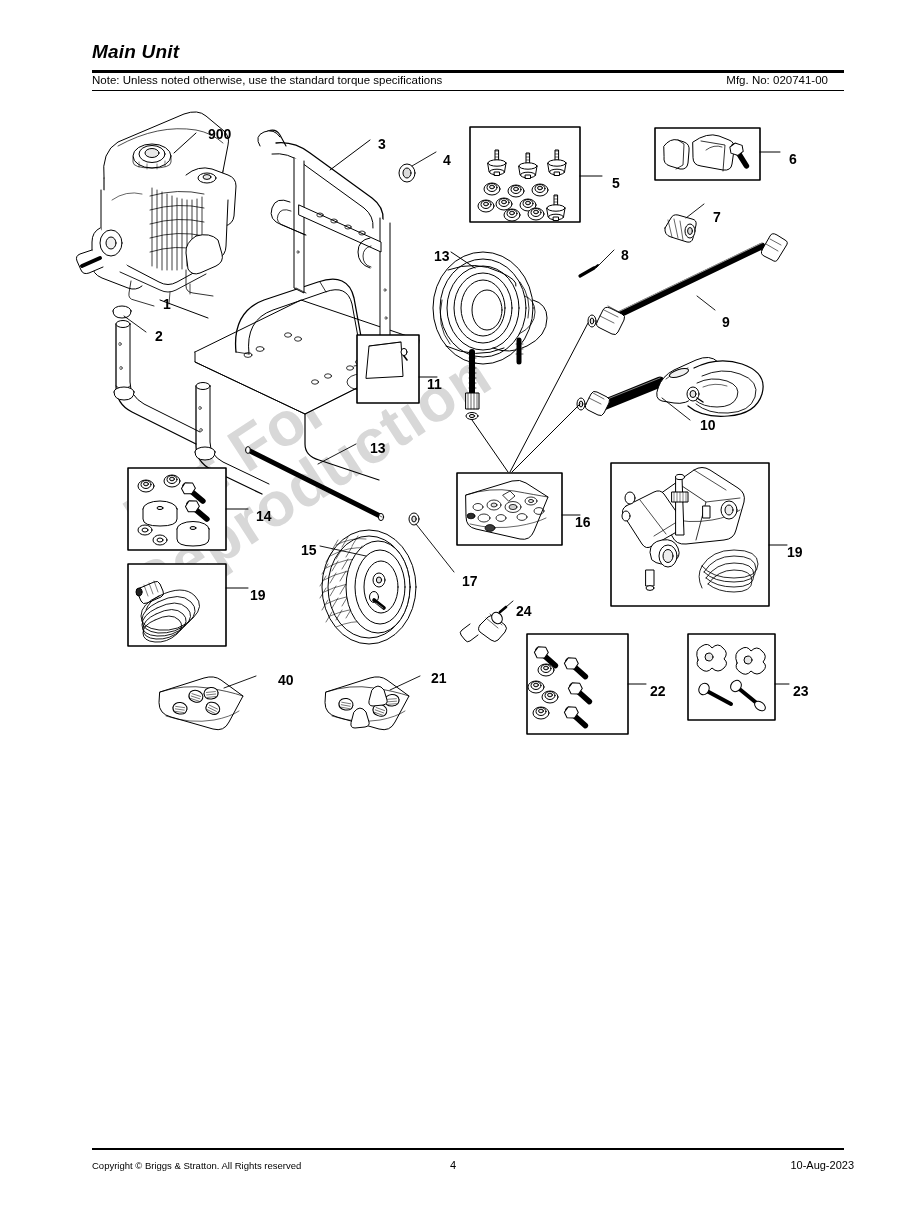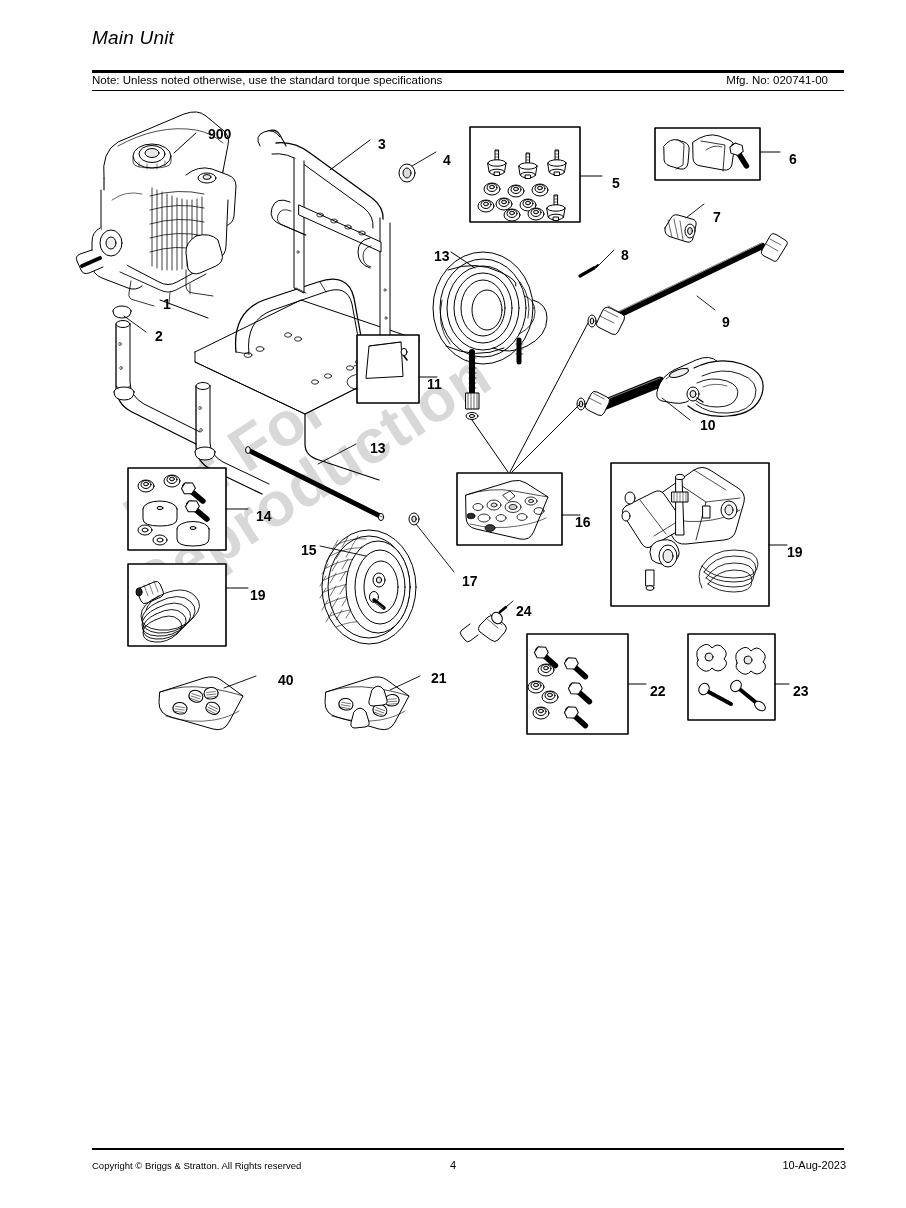--- a/index.html
+++ b/index.html
@@ -2,32 +2,32 @@
 <html><head>
 <meta charset="utf-8">
 <style>
   html,body{margin:0;padding:0;background:#fff;}
   body{width:906px;height:1208px;position:relative;overflow:hidden;
        font-family:"Liberation Sans", sans-serif;color:#000;}
 
   .page{position:absolute;inset:0;}
 
   
-  .hdr-title{position:absolute;left:92px;top:27px;font-size:19px;font-style:italic;
-             font-weight:normal;letter-spacing:.2px;}
+  .hdr-title{position:absolute;left:92px;top:41px;font-size:19px;font-style:italic;
+             font-weight:bold;letter-spacing:.2px;}
   .rule-thick{position:absolute;left:92px;top:70px;width:752px;height:3px;background:#000;}
   .hdr-note{position:absolute;left:92px;top:74px;font-size:11.5px;}
   .hdr-mfg{position:absolute;right:78px;top:74px;font-size:11.5px;text-align:right;}
   .rule-thin{position:absolute;left:92px;top:90px;width:752px;height:1px;background:#000;}
 
   
   .rule-foot{position:absolute;left:92px;top:1148px;width:752px;height:2px;background:#000;}
   .foot-l{position:absolute;left:92px;top:1160px;font-size:9.5px;text-align:right;}
   .foot-c{position:absolute;left:0;right:0;top:1159px;font-size:11px;text-align:center;}
-  .foot-r{position:absolute;right:60px;top:1159px;font-size:11px;}
+  .foot-r{position:absolute;right:52px;top:1159px;font-size:11px;}
 
   
   .wm{position:absolute;left:150px;top:360px;width:430px;height:260px;
       transform:rotate(-33deg);transform-origin:50% 50%;
       font-size:62px;font-weight:bold;color:#d8d8d8;line-height:1.0;
       letter-spacing:1px;pointer-events:none;user-select:none;}
   .wm div:nth-child(2){margin-left:-34px;}
 
   
   .canvas{position:absolute;left:0;top:0;width:906px;height:1208px;}

